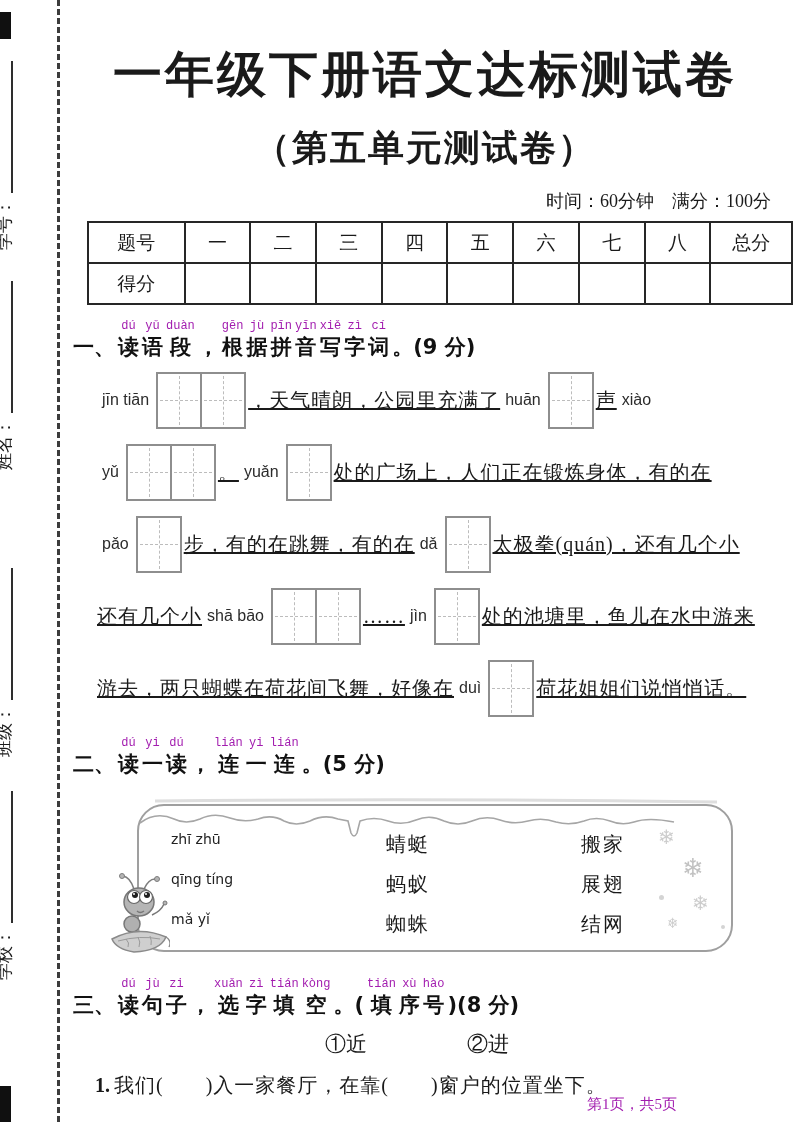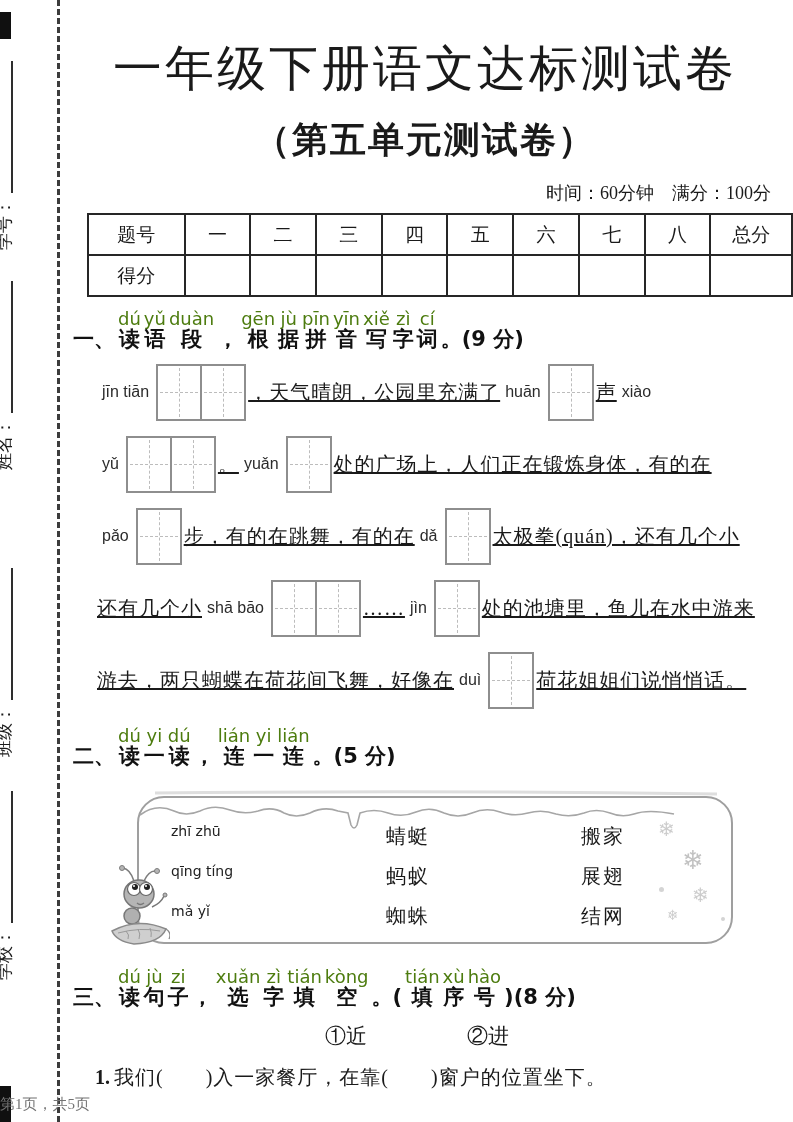--- a/index.html
+++ b/index.html
@@ -15,33 +15,33 @@
   .side-item{position:absolute;left:16px;height:24px;}
   .side-item:nth-child(1){top:226px;}
   .side-item:nth-child(2){top:446px;}
   .side-item:nth-child(3){top:733px;}
   .side-item:nth-child(4){top:956px;}
   .side-inner{display:flex;align-items:center;gap:6px;white-space:nowrap;height:24px;
               transform:rotate(-90deg);transform-origin:0 100%;font-size:17px;}
   .side-line{display:inline-block;width:132px;height:0;border-bottom:2px solid #2e2e2e;transform:translateY(8px);}
 
   .content{position:absolute;left:57px;top:0;width:736px;}
-  .title{margin:10px;padding-top:26px;text-align:center;font-size:49px;font-weight:400;letter-spacing:3px;}
+  .title{margin:16px;padding-top:26px;text-align:center;font-size:49px;font-weight:700;letter-spacing:3px;}
   .subtitle{margin:14px 0 0;text-align:center;font-size:36px;font-weight:700;letter-spacing:2px;}
   .info{margin:16px 22px 0 0;text-align:right;font-size:18px;}
 
   .score-table{margin:8px 0 0 30px;border-collapse:collapse;}
   .score-table td{border:2px solid #262626;height:39px;text-align:center;font-size:19px;padding:0;}
   .c-first{width:95px;} .c-mid{width:64px;} .c-last{width:80px;}
 
   .q-heading{display:flex;align-items:flex-end;margin:14px 0 0 16px;
              font-family:"DejaVu Sans","Liberation Sans",sans-serif;}
   .q-heading.mt-q2{margin-top:12px;} .q-heading.mt-q3{margin-top:22px;}
   .ruby-pair{display:inline-flex;flex-direction:column;align-items:center;margin-right:3px;}
-  .py{font-size:18px;line-height:15px;height:15px;color:#4d7c0f;white-space:pre;}
+  .py{font-size:12px;line-height:15px;height:15px;color:#a21caf;white-space:pre;font-family:Liberation Mono, monospace;}
   .hz{font-size:21px;line-height:26px;font-weight:700;color:#111;white-space:pre;}
 
   .passage{margin:4px 0 0 40px;}
   .p-line{display:flex;align-items:center;height:72px;font-size:20px;}
   .txt-seg{letter-spacing:1px;white-space:pre;text-decoration:underline;}
   .py-seg{font-family:Liberation Sans, sans-serif;font-size:16px;color:#2b2b2b;margin:0 5px;white-space:pre;}
   .wbox{display:inline-flex;border:2px solid #8e8e8e;margin:0 2px;background:#fff;}
   .wcell{width:42px;height:53px;position:relative;}
   .wcell + .wcell{border-left:2px solid #8e8e8e;}
   .wcell::before{content:"";position:absolute;left:50%;top:2px;bottom:2px;border-left:1px dashed #bcbcbc;}
@@ -59,21 +59,21 @@
   .sf4{left:532px;top:118px;font-size:14px;}
   .sdot{position:absolute;background:#d4d4d4;border-radius:50%;}
   .sd1{left:524px;top:98px;width:5px;height:5px;}
   .sd2{left:586px;top:128px;width:4px;height:4px;}
   .ant{position:absolute;left:-27px;top:72px;width:62px;height:92px;}
 
   .options-row{display:flex;gap:100px;margin:12px 0 0 268px;font-size:21px;}
   .sentence{margin:14px 0 0 38px;font-size:20px;}
   .s-num{font-weight:700;margin-right:4px;}
   .s-text{letter-spacing:1px;}
-  .footer{position:absolute;left:0;bottom:8px;width:677px;text-align:left;font-size:15px;color:#737373;}
+  .footer{position:absolute;left:0;bottom:8px;width:677px;text-align:right;font-size:15px;color:#a21caf;}
 </style>
 </head>
 <body>
 
 <div class="page">
   <div class="mark mark-top"></div>
   <div class="mark mark-bottom"></div>
   <div class="cut-line"></div>
 
   <div class="sidebar">

